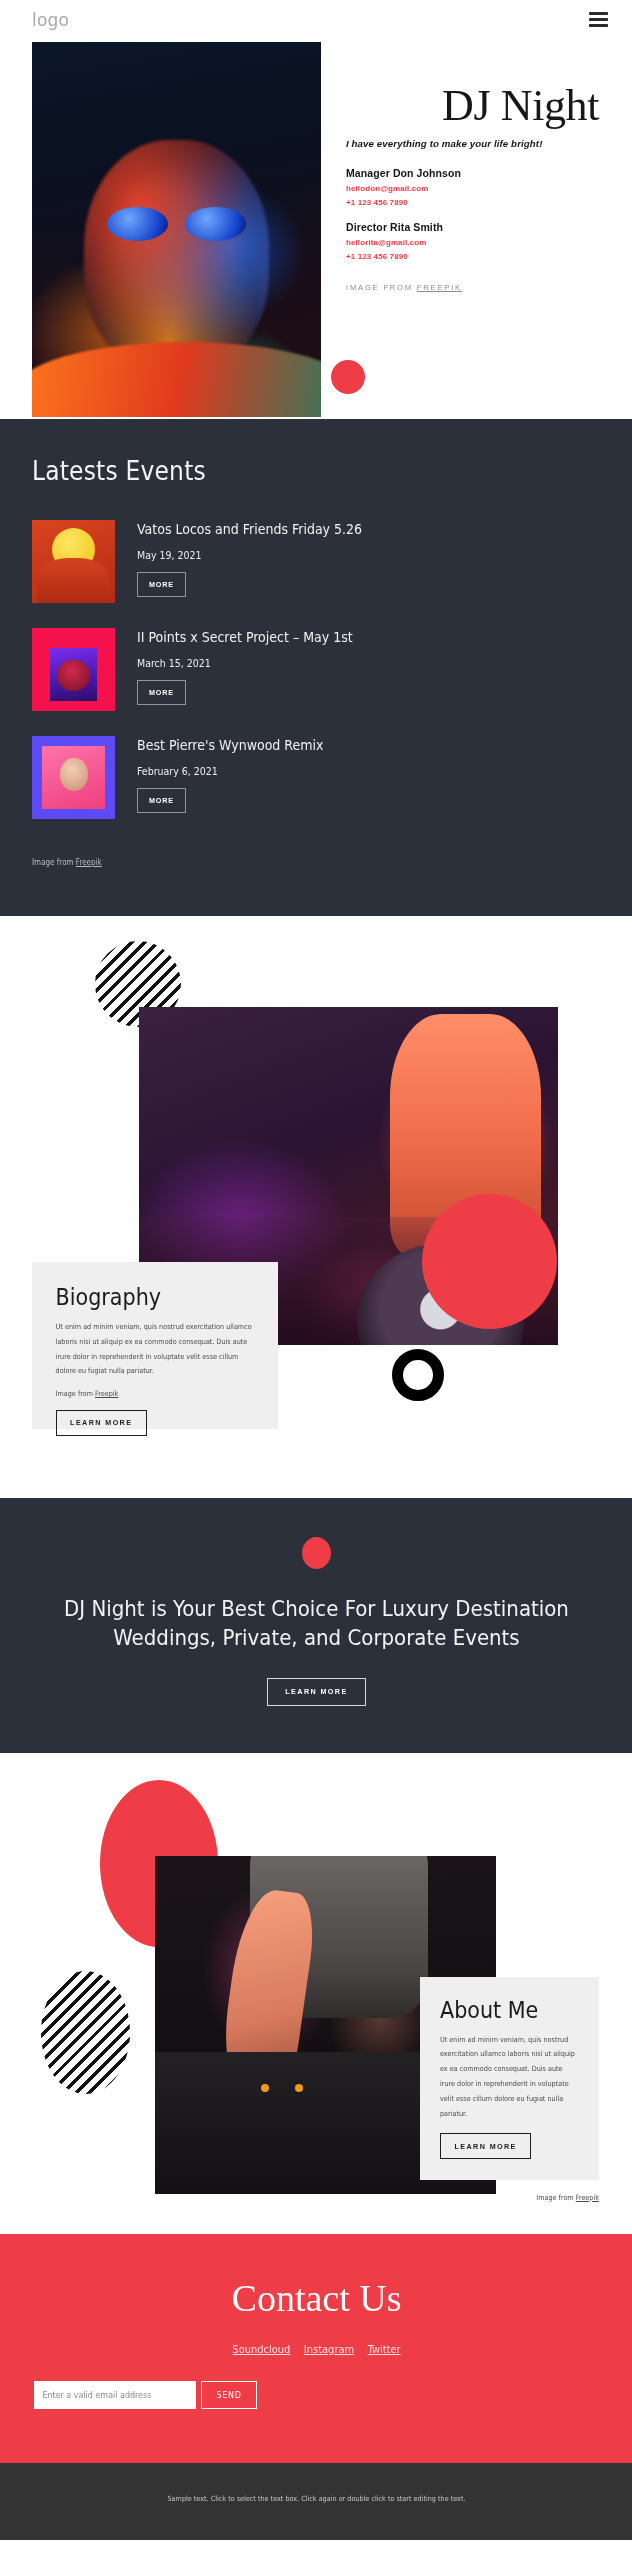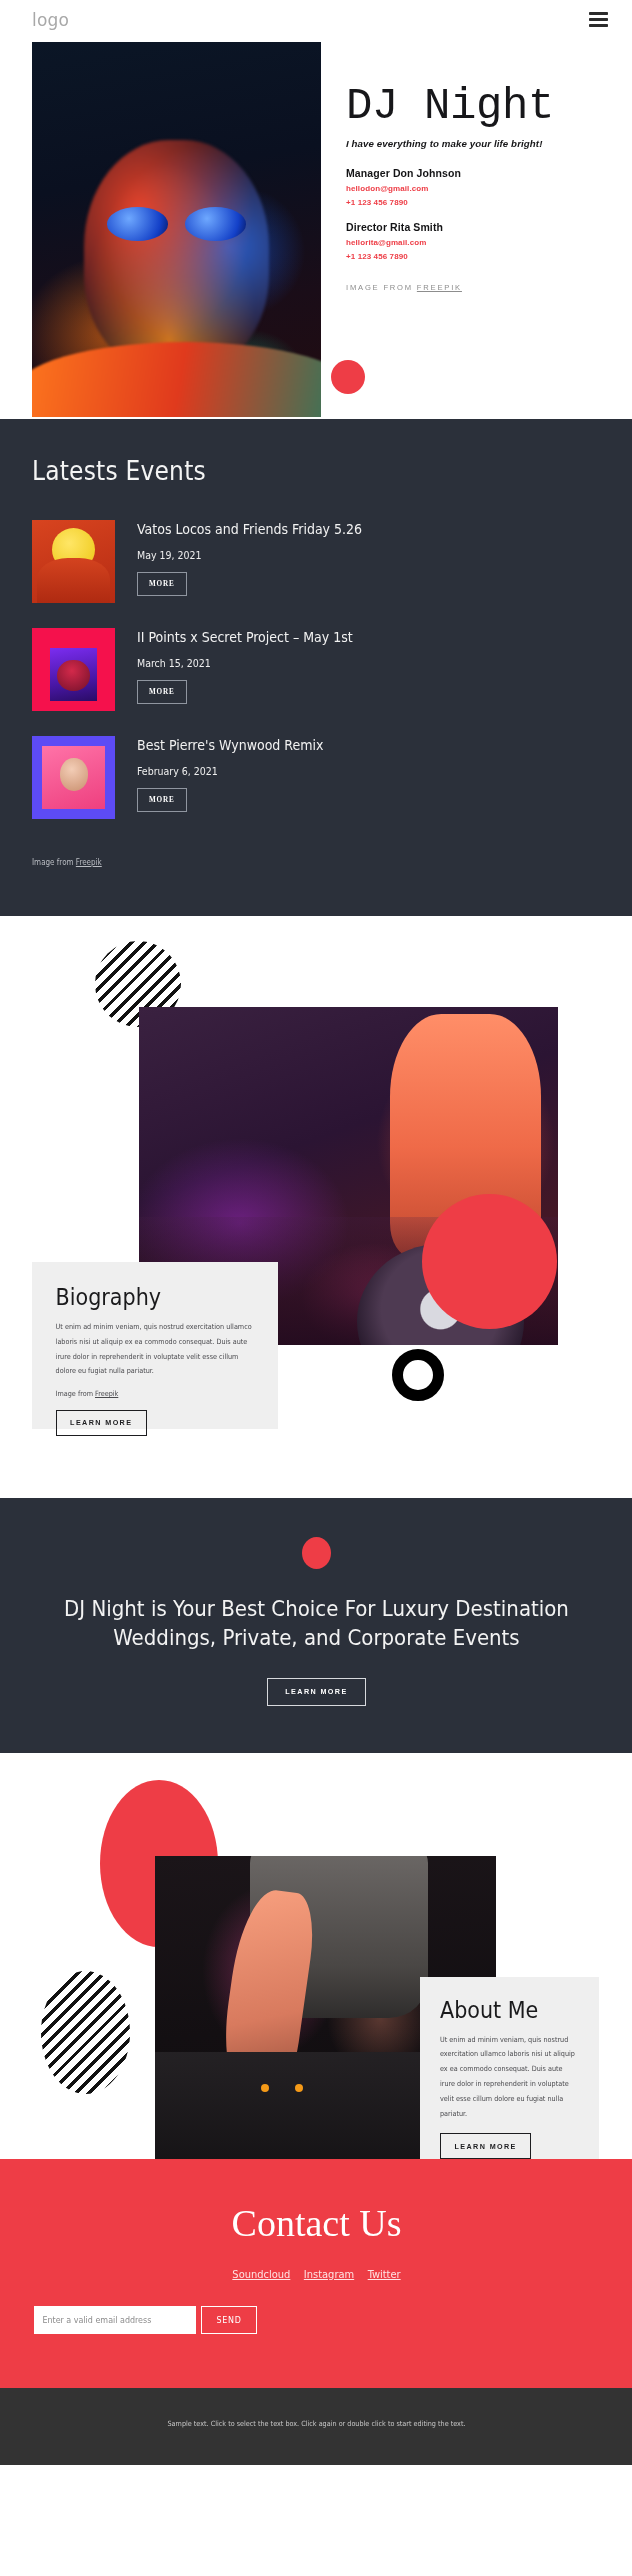--- a/index.html
+++ b/index.html
@@ -64,23 +64,24 @@
   }
   .hero-img .shoulder {
     position: absolute; left: -6%; bottom: -6%; width: 118%; height: 26%;
     border-radius: 50% 50% 0 0;
     background: linear-gradient(100deg, #ff7a1e, #e03a1d 48%, #1d7f63 100%);
     filter: blur(0.8px);
   }
 
   .hero-text { position: absolute; left: 346px; top: 44px; width: 253px; }
   .hero-title {
-    font-family: Liberation Mono, monospace;
+    font-family: Liberation Serif, serif;
     font-size: 44px; font-weight: 300; color: #17171a; line-height: 1.05;
     letter-spacing: -0.4px;
+    text-align: right;
   }
   .hero-tagline {
     margin-top: 8.4px; font-size: 9.7px; font-style: italic; font-weight: 700;
     color: #161618; letter-spacing: 0.1px;
   }
   .contact-block { margin-top: 18.6px; }
   .contact-block + .contact-block { margin-top: 13.5px; }
   .contact-name { font-size: 10.5px; font-weight: 700; color: #141416; letter-spacing: 0.1px; }
   .contact-link {
     display: block; margin-top: 5px; font-size: 8px; font-weight: 700;
@@ -140,21 +141,21 @@
     font-family: "DejaVu Sans Condensed", "Liberation Sans Narrow", "Liberation Sans", sans-serif;
     font-weight: 300; font-size: 14px; color: #f2f2f2; line-height: 1.2;
   }
   .event-date {
     margin-top: 11px; font-size: 10.5px; color: #efefef;
     font-family: "DejaVu Sans Condensed", "Liberation Sans", sans-serif;
   }
   .btn-more {
     margin-top: 11.8px; display: inline-block; border: 0.8px solid #9096a0;
     background: transparent; color: #fff; font-size: 7.2px; font-weight: 700;
-    letter-spacing: 0.8px; padding: 6.8px 11px; cursor: pointer; font-family: Liberation Serif, serif;
+    letter-spacing: 0.8px; padding: 6.8px 11px; cursor: pointer;
   }
   .events-credit {
     margin-top: 39px; font-size: 8px; color: #b9bcc2;
     font-family: "DejaVu Sans Condensed", "Liberation Sans", sans-serif;
   }
   .events-credit a { color: #b9bcc2; text-decoration: underline; }
 
   
   .bio { position: relative; width: 633px; height: 582px; background: #fff; overflow: hidden; }
   .stripe-circle {
@@ -228,21 +229,21 @@
     font-family: "DejaVu Sans Condensed", "Liberation Sans Narrow", "Liberation Sans", sans-serif;
     font-weight: 400; font-size: 22px; line-height: 1.34; color: #f3f3f3;
   }
   .btn-outline-light {
     margin-top: 25px; display: inline-block; border: 0.8px solid #d7d9dd;
     background: transparent; color: #fff; font-size: 7.2px; font-weight: 700;
     letter-spacing: 1.4px; padding: 8.4px 17px; cursor: pointer;
   }
 
   
-  .about { position: relative; width: 633px; height: 406px; background: #fff; overflow: hidden; }
+  .about { position: relative; width: 633px; height: 481px; background: #fff; overflow: hidden; }
   .about-red {
     position: absolute; left: 100px; top: 27px; width: 118px; height: 167px;
     border-radius: 50%; background: #ee3d46;
   }
   .about .stripe-circle { left: 41px; top: 218px; width: 89px; height: 123px; }
   .about-img {
     position: absolute; left: 155px; top: 103px; width: 341px; height: 338px;
     background:
       radial-gradient(ellipse 101px 127px at 34% 34%, rgba(240,70,160,.42), transparent 68%),
       radial-gradient(ellipse 76px 84px at 66% 48%, rgba(255,150,120,.30), transparent 70%),

